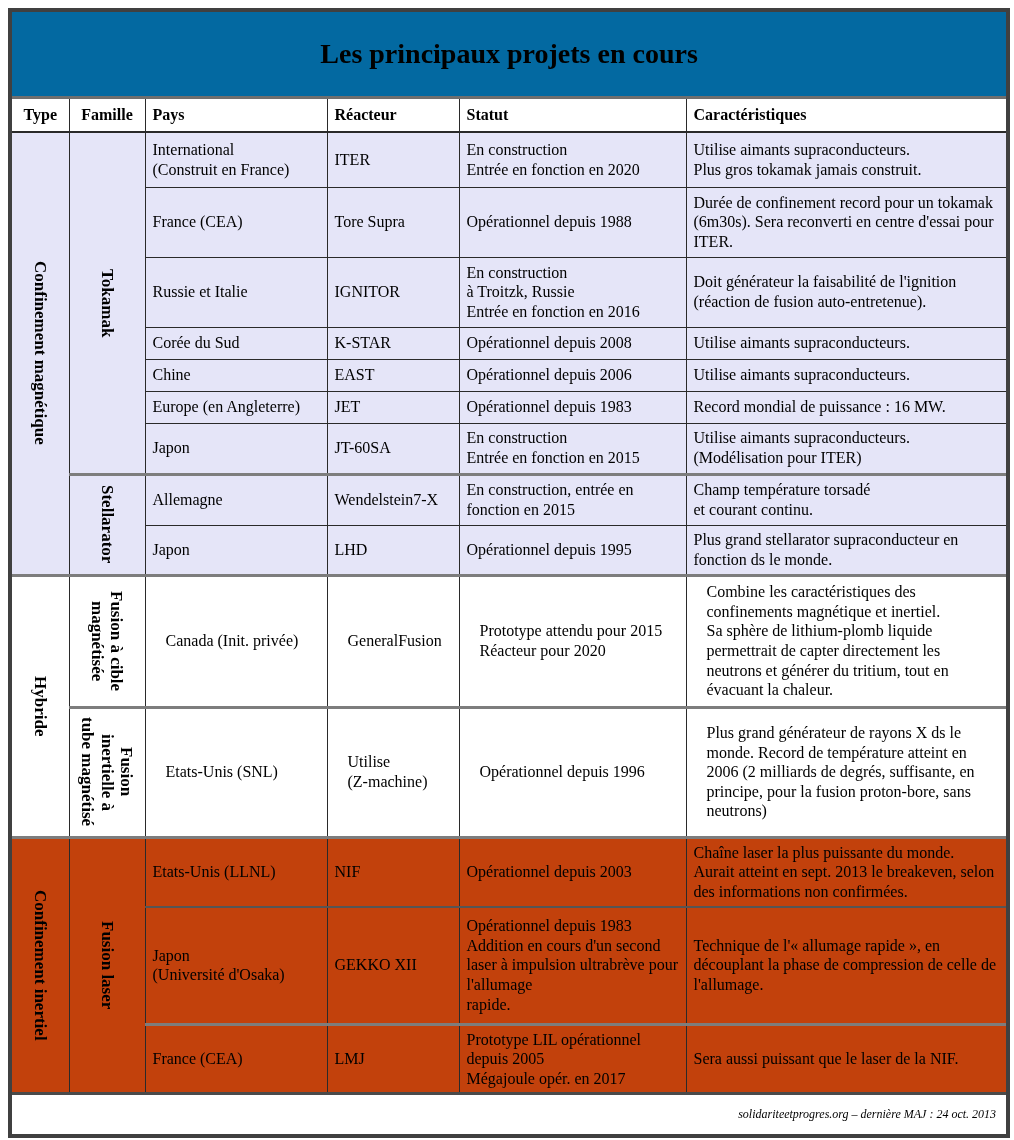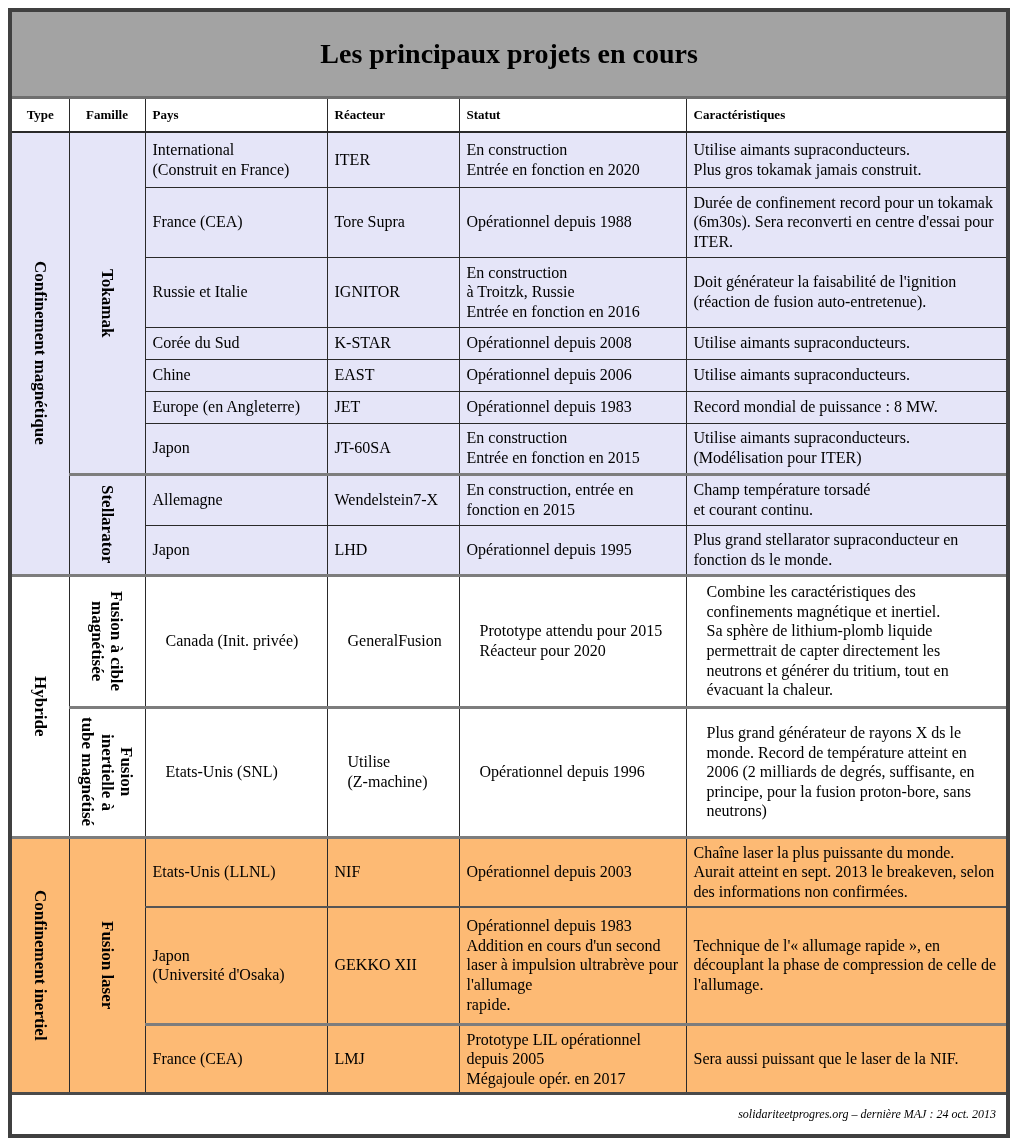--- a/index.html
+++ b/index.html
@@ -25,39 +25,39 @@
   td, th {
     border: 1px solid #2a2a2a;
     padding: 4px 7px;
     vertical-align: middle;
     font-size: 16px;
     line-height: 1.22;
     white-space: pre-line;
     overflow: hidden;
   }
   tr.title-row td {
-    background: #a3a3a3;
+    background: #0369a1;
     text-align: center;
     font-weight: bold;
     font-size: 28px;
     border-bottom: 3px solid #6f6f6f;
     white-space: normal;
   }
   tr.head-row th {
     background: #ffffff;
     text-align: left;
     font-weight: bold;
-    font-size: 13px;
+    font-size: 16px;
     border-bottom: 2px solid #2a2a2a;
     white-space: normal;
   }
   tr.head-row th.c { text-align: center; padding: 4px 2px; }
   .sec-mag td { background: #e5e5f8; }
   .sec-hyb td { background: #ffffff; padding-left: 20px; }
-  .sec-in  td { background: #fdba74; }
+  .sec-in  td { background: #c2410c; }
   td.vert {
     writing-mode: vertical-rl;
     text-align: center;
     font-weight: bold;
     font-size: 17px;
     line-height: 1.12;
     padding: 4px 2px;
   }
   tr.thick-top td { border-top: 3px solid #7d7d7d; }
   tr.med-top td { border-top: 2px solid #555555; }
@@ -133,21 +133,21 @@
     <tr class="sec-mag" style="height:32px">
       <td>Chine</td>
       <td>EAST</td>
       <td>Opérationnel depuis 2006</td>
       <td>Utilise aimants supraconducteurs.</td>
     </tr>
     <tr class="sec-mag" style="height:32px">
       <td>Europe (en Angleterre)</td>
       <td>JET</td>
       <td>Opérationnel depuis 1983</td>
-      <td>Record mondial de puissance : 8 MW.</td>
+      <td>Record mondial de puissance : 16 MW.</td>
     </tr>
     <tr class="sec-mag" style="height:51px">
       <td>Japon</td>
       <td>JT-60SA</td>
       <td>En construction
 Entrée en fonction en 2015</td>
       <td>Utilise aimants supraconducteurs.
 (Modélisation pour ITER)</td>
     </tr>
 

